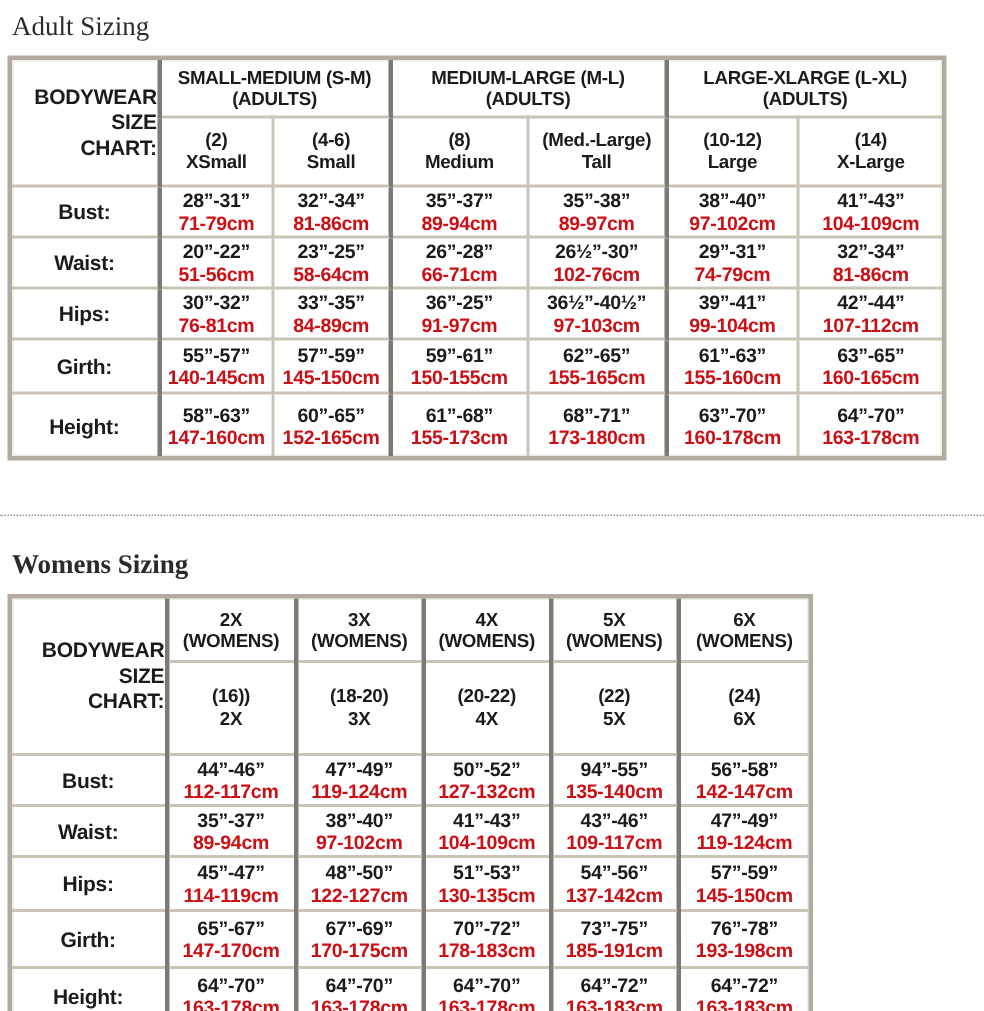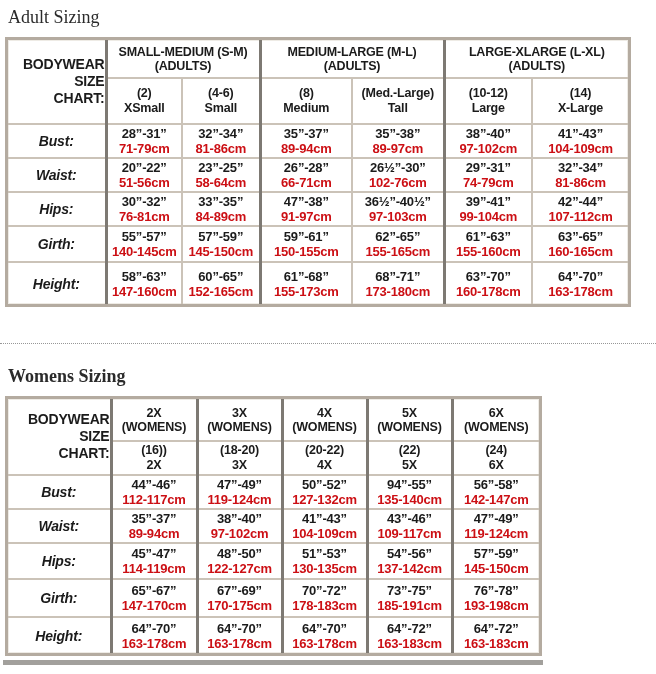--- a/index.html
+++ b/index.html
@@ -60,30 +60,30 @@
   .grp{
     font-size:12.5px;
     line-height:14px;
     white-space:pre-line;
   }
   .sub{
     font-size:12.5px;
     line-height:15px;
     white-space:pre-line;
   }
-  .rl{font-size:14px;font-style:italic;}
+  .rl{font-size:14px;}
   .in,.cm{display:block;font-size:13px;line-height:15px;}
   .cm{color:var(--red);}
   tr.hr1{height:38px;}
   tr.hr2{height:46px;}
   tr.dr{height:34px;}
   tr.dr-g{height:36px;}
   tr.dr-h{height:42px;}
   tr.whr1{height:42px;}
-  tr.whr2{height:34px;}
+  tr.whr2{height:62px;}
   tr.wdr{height:34px;}
   tr.wdr-hips{height:36px;}
   tr.wdr-g{height:38px;}
   tr.wdr-h{height:36px;}
   .dotted-sep{
     margin-top:36px;
     width:656px;
     border-top:1px dotted #979797;
     height:0;
   }
@@ -194,21 +194,21 @@
         <th class="rl">Hips:</th>
         <td class="gd">
               <span class="in">30”-32”</span>
               <span class="cm">76-81cm</span>
             </td>
         <td>
               <span class="in">33”-35”</span>
               <span class="cm">84-89cm</span>
             </td>
         <td class="gd">
-              <span class="in">47”-38”</span>
+              <span class="in">36”-25”</span>
               <span class="cm">91-97cm</span>
             </td>
         <td>
               <span class="in">36½”-40½”</span>
               <span class="cm">97-103cm</span>
             </td>
         <td class="gd">
               <span class="in">39”-41”</span>
               <span class="cm">99-104cm</span>
             </td>

